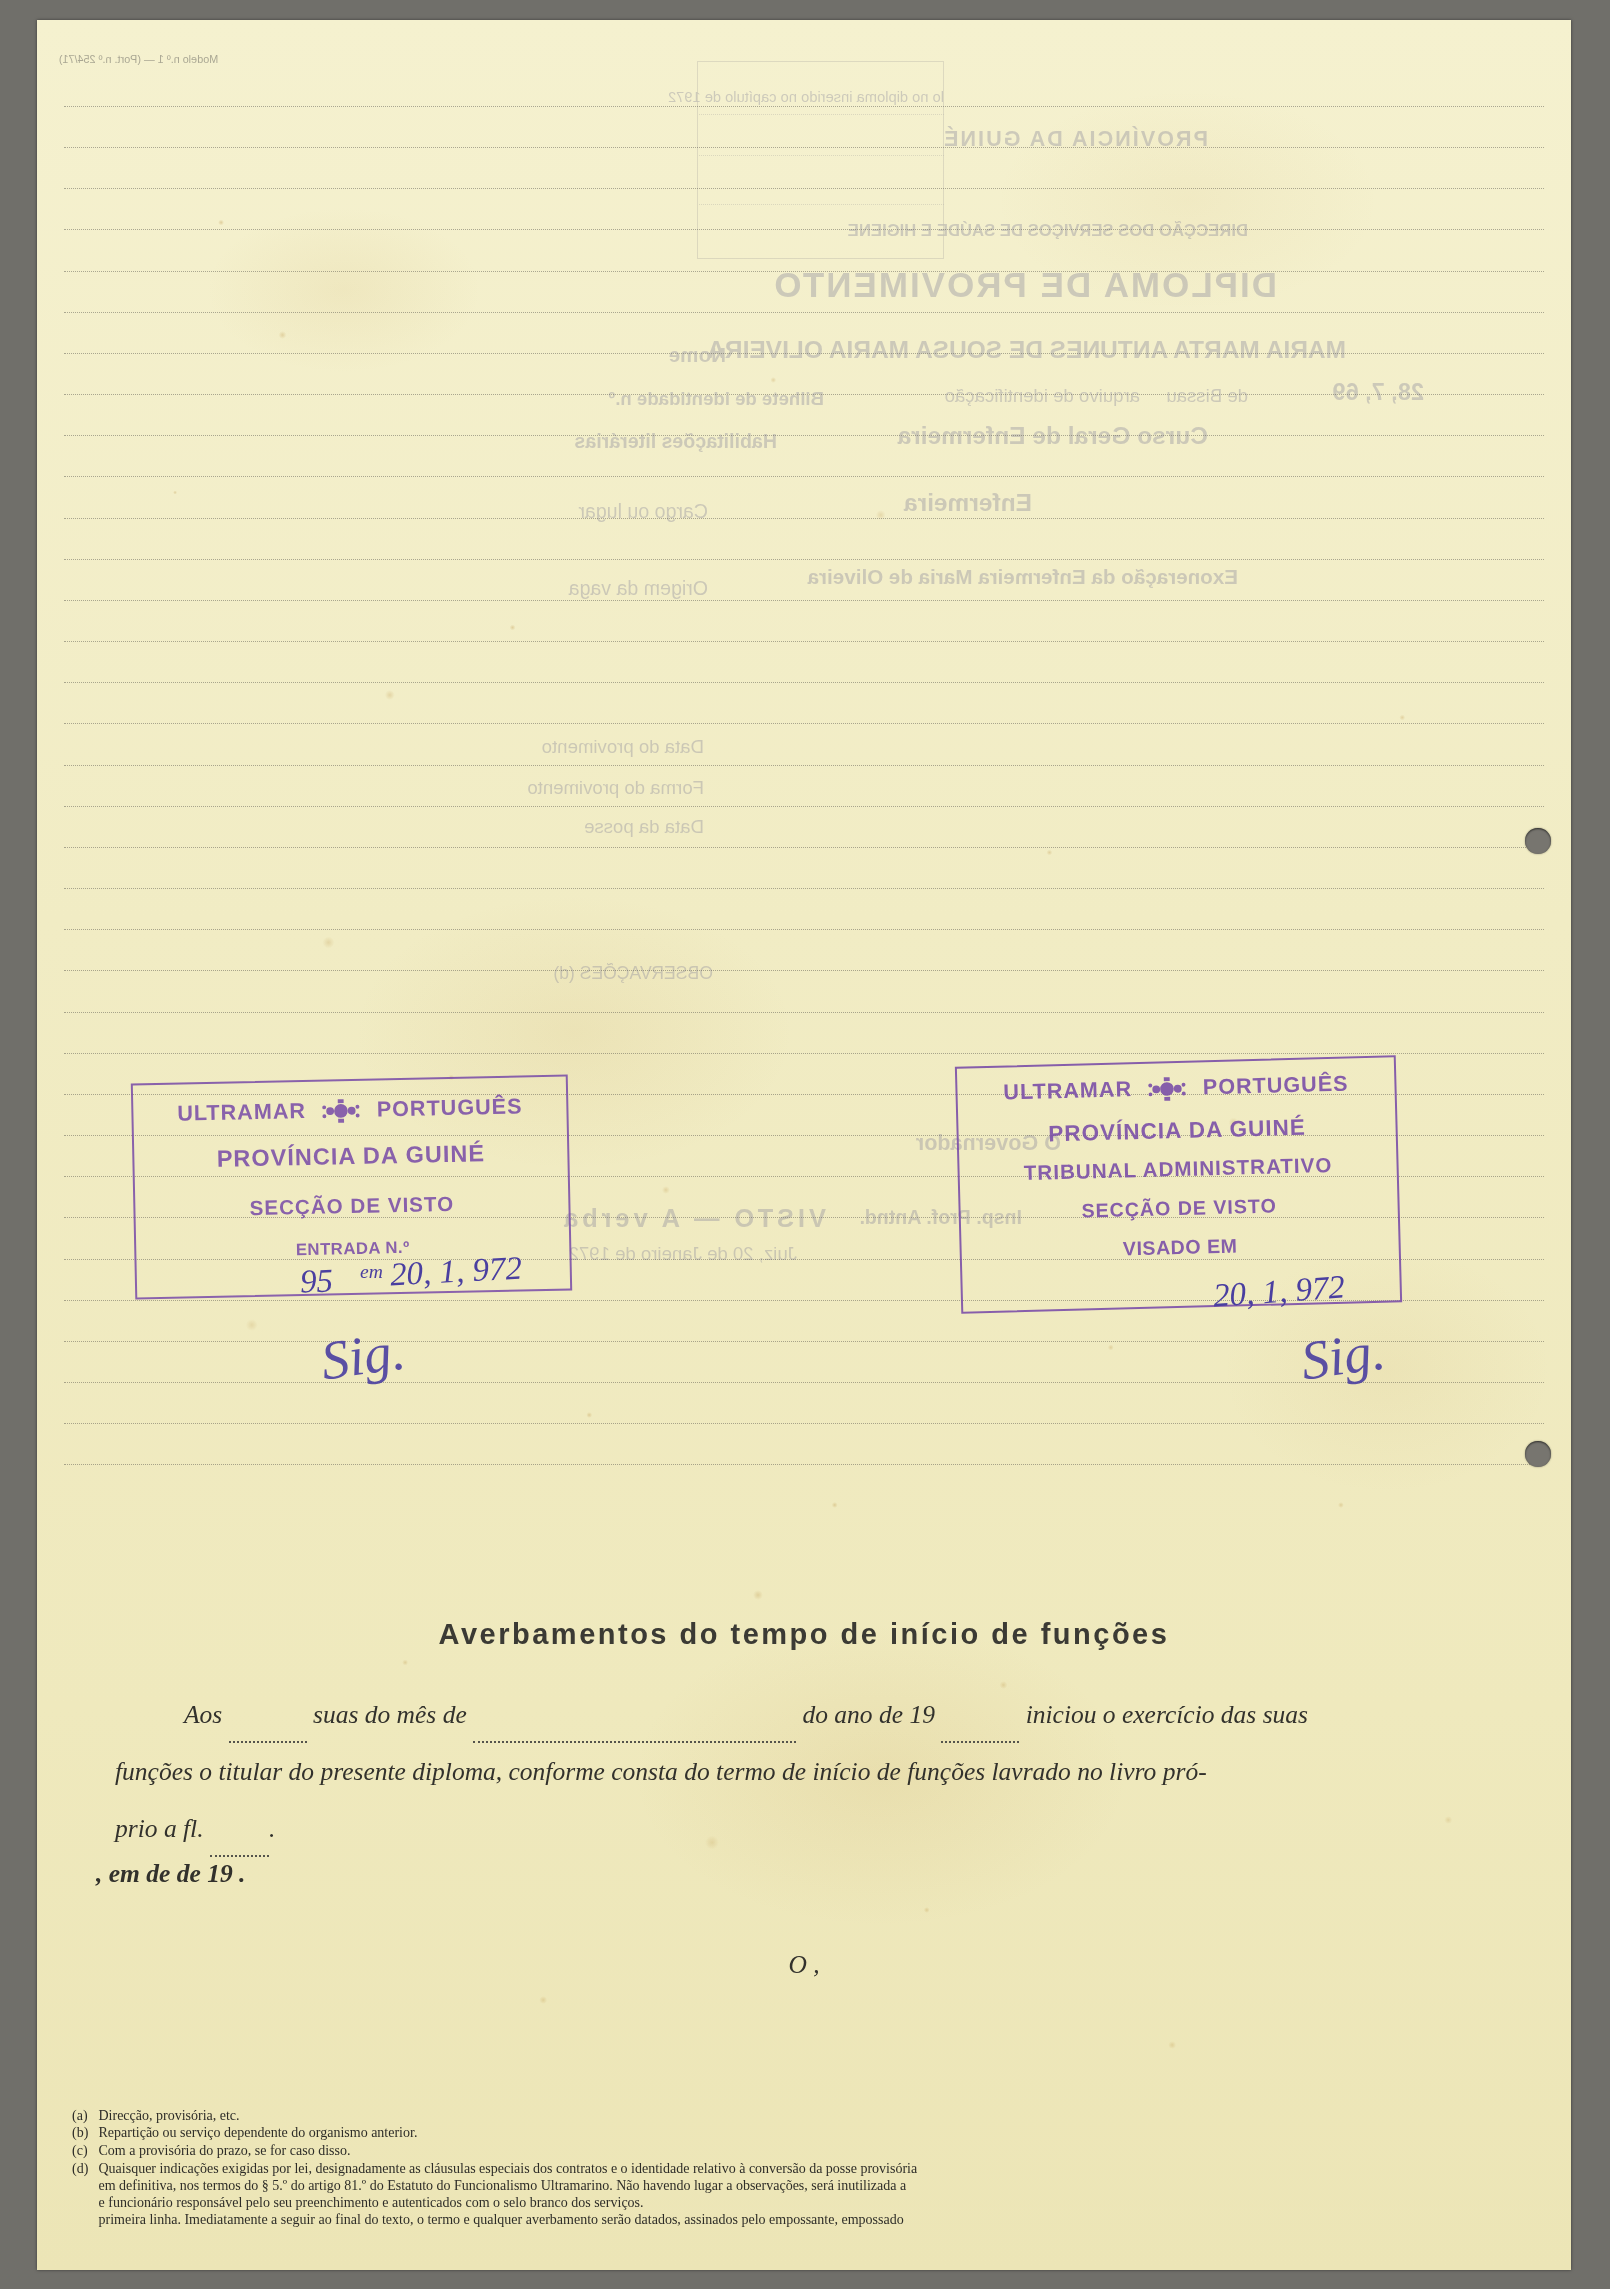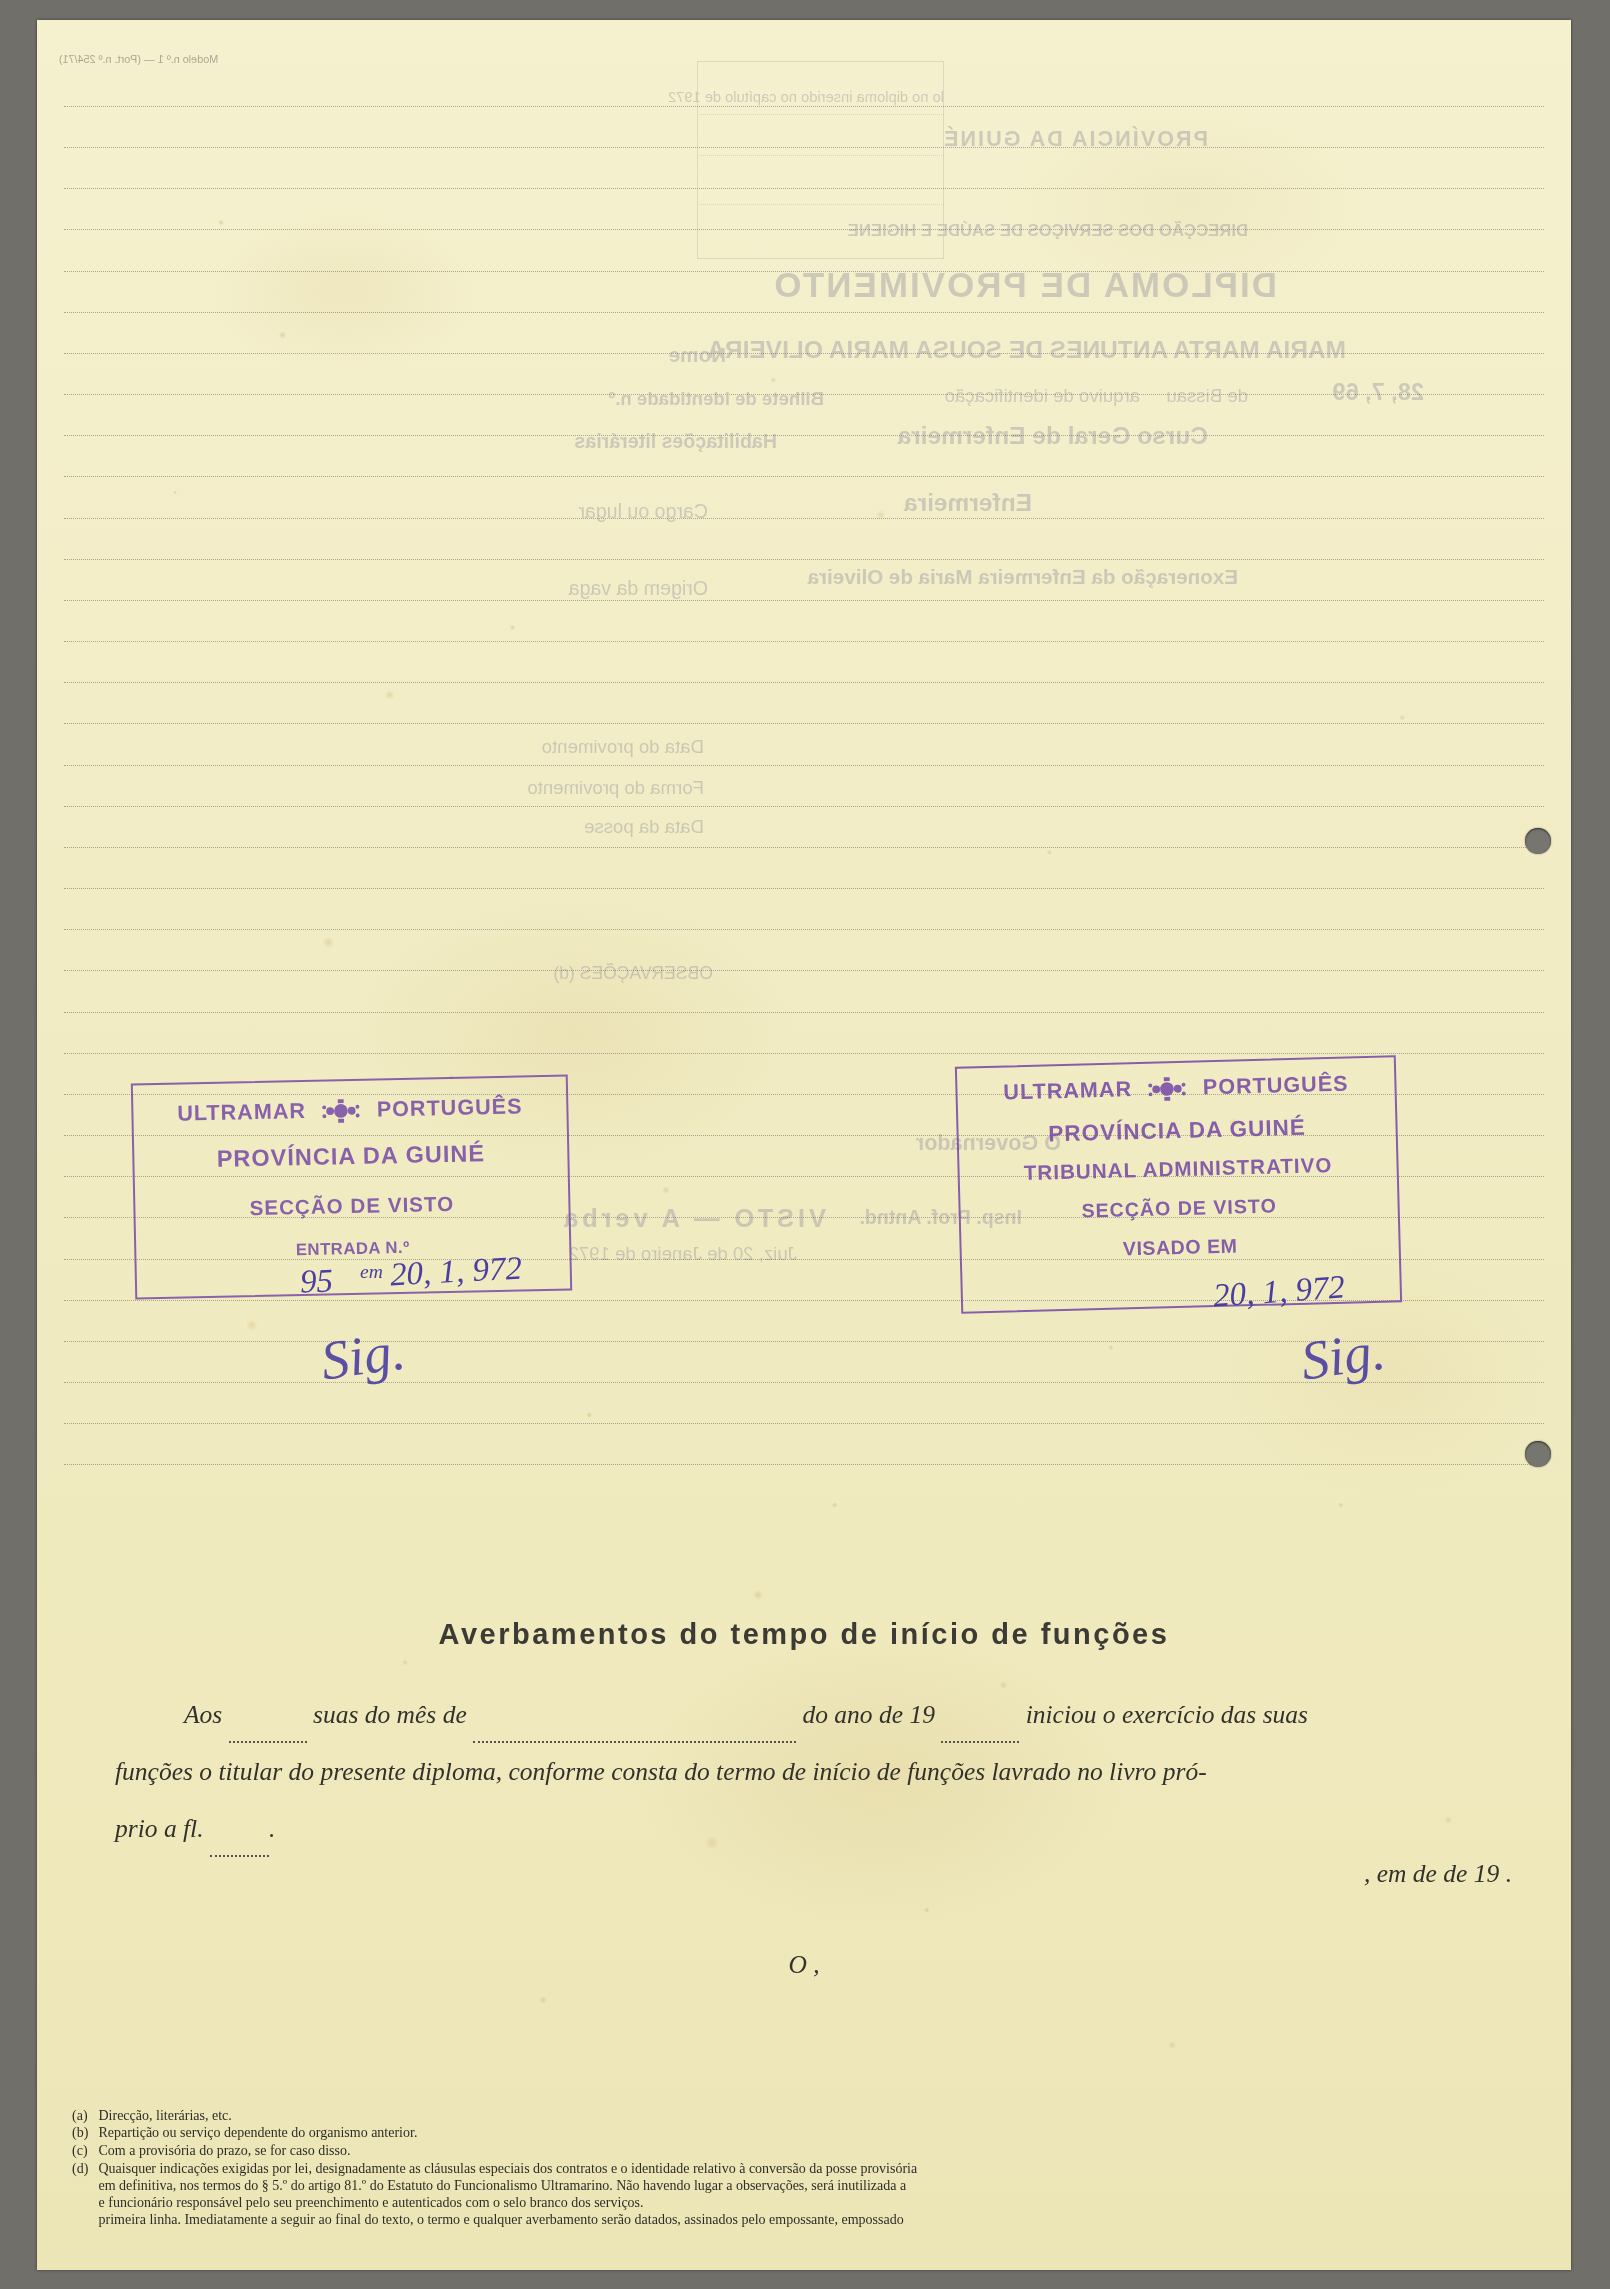--- a/index.html
+++ b/index.html
@@ -224,21 +224,22 @@
     position: absolute;
     left: 59px;
     right: 59px;
     top: 1839px;
     font-family: "Liberation Serif", serif;
     font-style: italic;
     font-size: 25.5px;
     color: #32312c;
   }
   .row-right {
-    text-align: right;
+    text-align: left;
+    font-weight: bold;
   }
   .row-center {
     text-align: center;
     margin-top: 61px;
   }
   
   .footnotes {
     position: absolute;
     left: 35px;
     right: 118px;
@@ -422,21 +423,21 @@
       </div>
       <div class="row-center">
         <span>O</span>
         <span class="dots" style="width:421px;"></span><span>,</span>
       </div>
     </div>
 
     <div class="footnotes">
       <div class="fn">
         <span class="mark">(a)</span>
-        <span>Direcção, literárias, etc.</span>
+        <span>Direcção, provisória, etc.</span>
       </div>
       <div class="fn">
         <span class="mark">(b)</span>
         <span>Repartição ou serviço dependente do organismo anterior.</span>
       </div>
       <div class="fn">
         <span class="mark">(c)</span>
         <span>Com a provisória do prazo, se for caso disso.</span>
       </div>
       <div class="fn">

